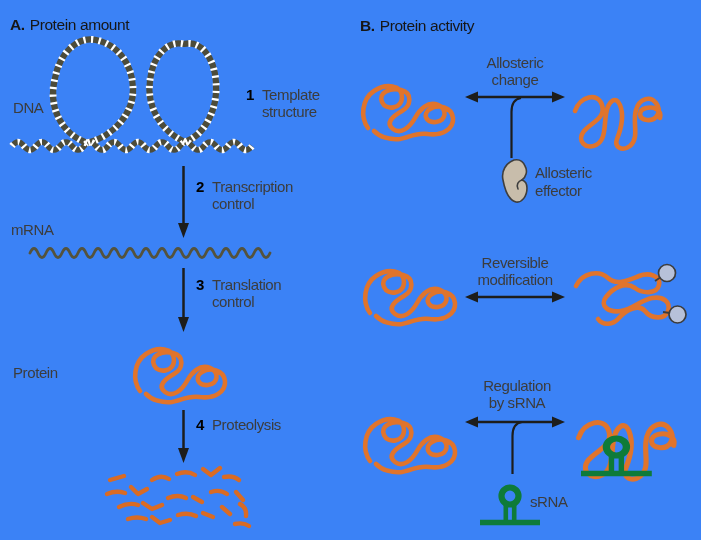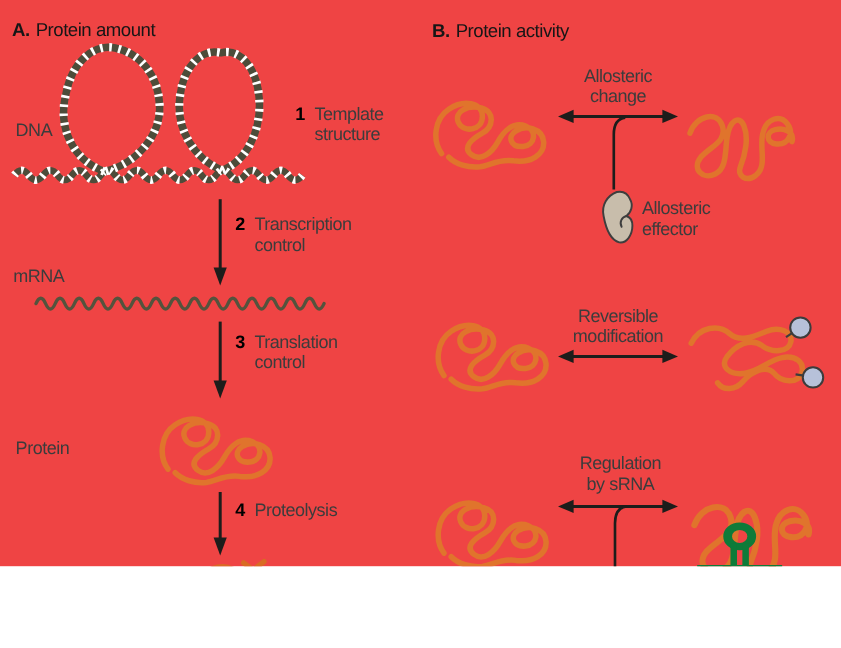--- a/index.html
+++ b/index.html
@@ -1,16 +1,16 @@
 <!DOCTYPE html>
 <html style="--protein_orange: #e0742c; --fragment_orange: #d96b24; --dna_olive: #4d4c3a; --mrna_olive: #54533d; --ink: #1d1d1b; --text_gray: #3c3c3c; --green: #0e7b39; --blob_fill: #c8bdab; --blob_stroke: #3e3e3e; --circle_fill: #b7c1d9; --circle_stroke: #3c3c3c;"><head>
 <meta charset="utf-8">
 <style>
   html,body{margin:0;padding:0;background:#fff;}
-  .stage{position:relative;width:701px;height:472px;background:#ef4444;overflow:hidden;
+  .stage{position:relative;width:701px;height:540px;background:#3b82f6;overflow:hidden;
          font-family:"Liberation Sans",sans-serif;}
   svg{display:block;}
   text{font-family:"Liberation Sans",sans-serif;letter-spacing:-0.4px;}
   .t   {font-size:15px;fill:var(--text_gray);}
   .ttl {font-size:15.5px;fill:#161616;}
   .num {font-size:15px;font-weight:bold;fill:#000;}
   .mid {text-anchor:middle;}
   .protein {fill:none;stroke:var(--protein_orange);stroke-width:4.6;
             stroke-linecap:round;stroke-linejoin:round;}
   .frag {fill:none;stroke:var(--fragment_orange);stroke-width:4.4;

